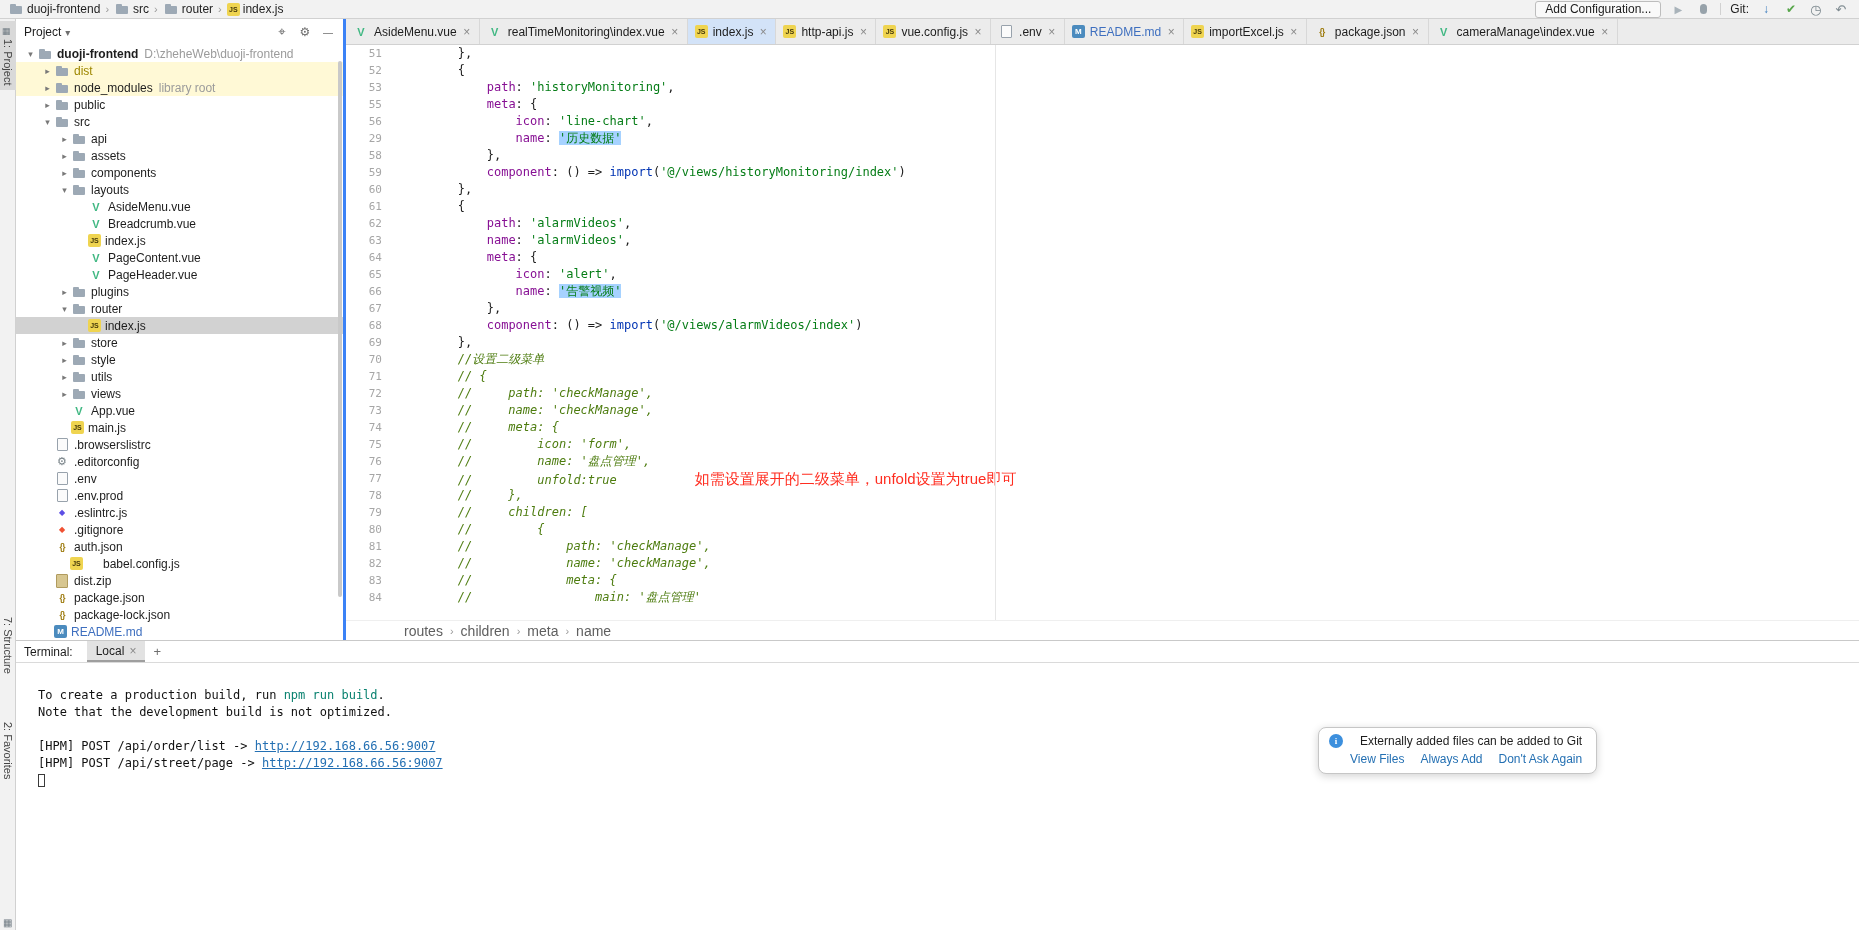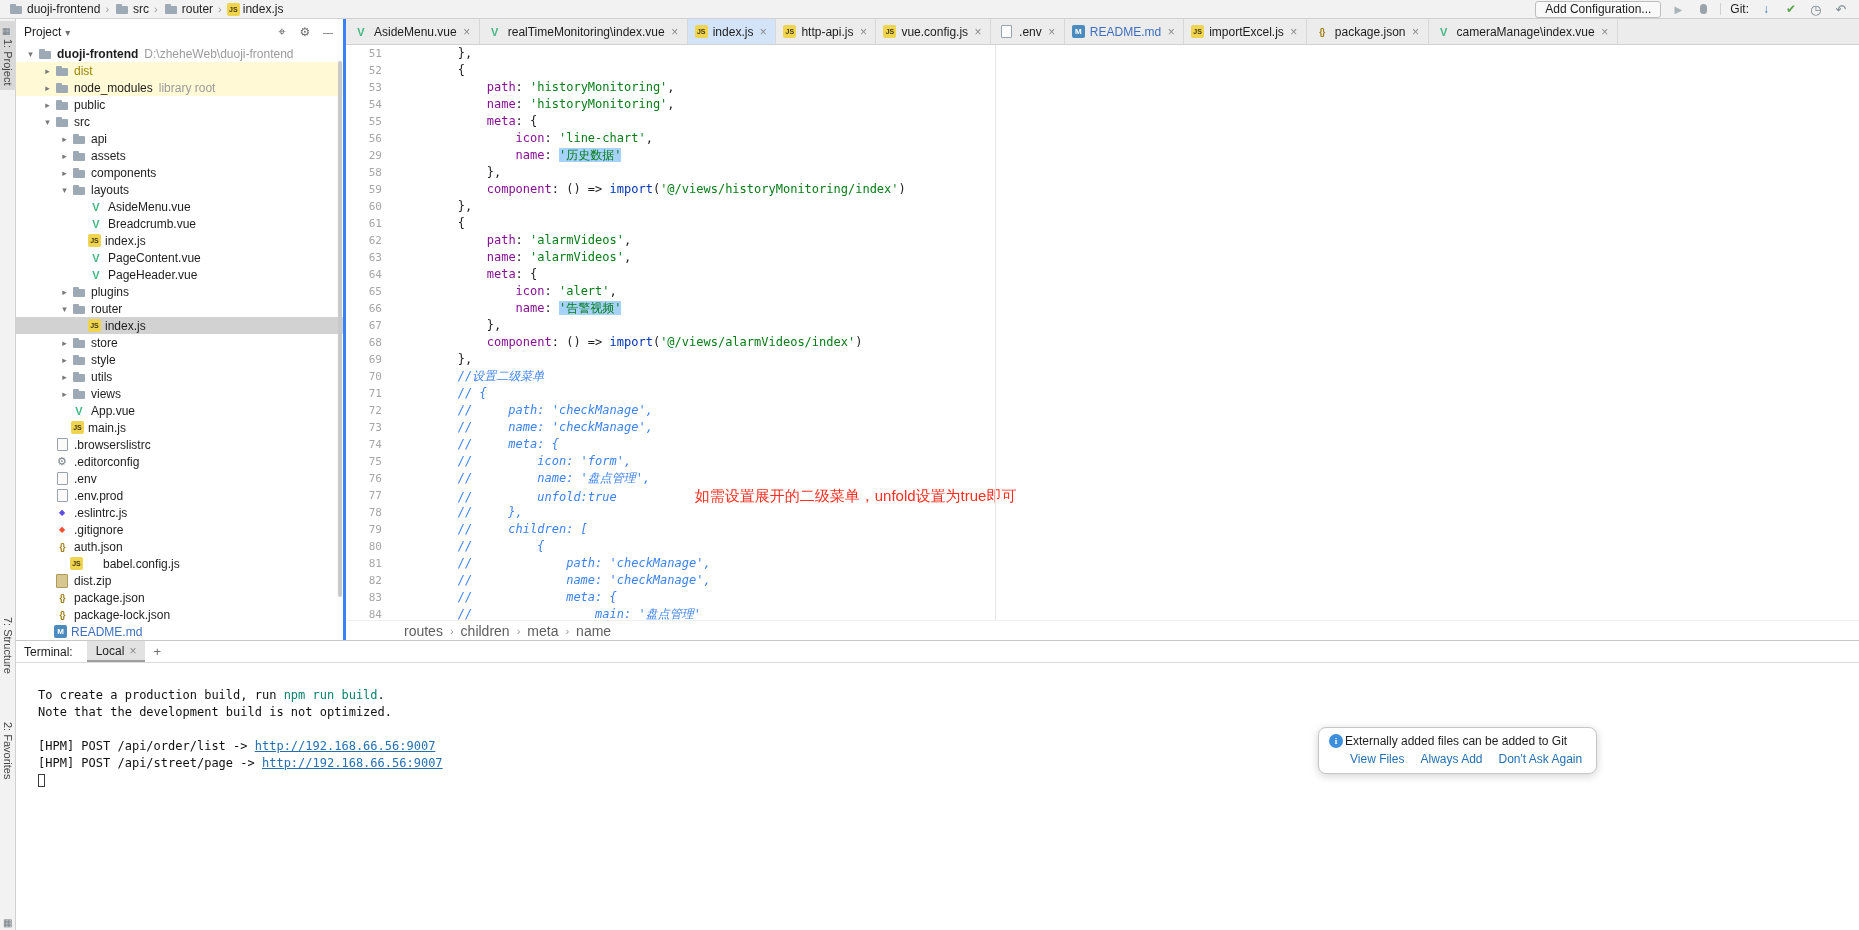--- a/index.html
+++ b/index.html
@@ -81,21 +81,21 @@
   .tab-close::before{content:"×"}
   #code-area{position:absolute;top:26px;left:0;right:0;bottom:20px;overflow:hidden;font-family:"DejaVu Sans Mono",monospace;font-size:12px;line-height:17px}
   .margin-guide{position:absolute;left:649px;top:0;bottom:0;width:1px;background:#E6E6E6}
   .code-line{display:flex;height:17px;white-space:pre}
   .lnum{width:40px;flex:none;text-align:right;color:#A6A6A6;padding-right:4px;font-size:11px}
   .code-text{margin-left:14px;white-space:pre}
   .seg-p{color:#1d1d1d}
   .seg-k{color:#871094}
   .seg-s{color:#067D17}
   .seg-sh{color:#067D17;background:#A6D2FF}
-  .seg-c{color:#3b82f6;font-style:italic}
+  .seg-c{color:#4d7c0f;font-style:italic}
   .seg-kw{color:#0033B3}
   .seg-a{color:#FF2D20;font-family:"Liberation Sans",sans-serif;font-size:15px;margin-left:78px;font-style:normal}
   #editor-breadcrumbs{position:absolute;left:0;right:0;bottom:0;height:20px;display:flex;align-items:center;padding-left:58px;gap:7px;color:#5f5f5f;border-top:1px solid #EFEFEF;background:#fff}
   .bc-item{font-size:14px;cursor:pointer}
   .bc-sep{color:#9a9a9a;font-size:11px}
 
   
   #terminal-panel{position:absolute;left:16px;top:640px;width:1843px;height:290px;background:#fff;border-top:1px solid #C9C9C9}
   #terminal-header{height:22px;display:flex;align-items:center;padding-left:8px;border-bottom:1px solid #DADADA}
   #terminal-title{margin-right:14px}
@@ -106,21 +106,21 @@
   .term-plus::before{content:"+"}
   #terminal-content{padding:24px 0 0 22px;font-family:"DejaVu Sans Mono",monospace;font-size:12px;line-height:17px;color:#111}
   .term-line{height:17px;white-space:pre}
   .t-p{color:#111}
   .t-cmd{color:#0A8270}
   .t-link{color:#2470B3;text-decoration:underline;cursor:pointer}
   .t-cursor{display:inline-block;width:7px;height:13px;border:1px solid #3a3a3a;vertical-align:text-bottom}
 
   
   #notification{position:absolute;left:1318px;top:727px;background:#fff;border:1px solid #C6C6C6;border-radius:8px;padding:6px 14px 7px 10px;box-shadow:0 2px 8px rgba(0,0,0,.18);white-space:nowrap;z-index:6}
-  .notif-row1{display:flex;align-items:flex-end;gap:2px}
+  .notif-row1{display:flex;align-items:flex-end;gap:17px}
   .info-icon{width:14px;height:14px;flex:none;border-radius:50%;background:#3C8FDD;color:#fff;font-size:9px;font-weight:bold;display:inline-flex;align-items:center;justify-content:center;font-family:"Liberation Serif",serif}
   .info-icon::before{content:"i"}
   .notif-msg{font-size:12px;color:#1d1d1d}
   #notif-actions{display:flex;gap:16px;margin:4px 0 0 21px}
   .notif-link{color:#2470B3;font-size:12px;cursor:pointer}
 </style>
 </head>
 <body>
 
 <div id="top-bar">
@@ -418,21 +418,20 @@
         <span class="tab-label">cameraManage\index.vue</span>
         <span class="tab-close"></span>
       </div>
     </div>
   <div id="code-area">
     <div class="margin-guide"></div>
     <div id="code-lines">
         <div class="code-line"><span class="lnum">51</span><span class="code-text"><span class="seg-p">        },</span></span></div>
         <div class="code-line"><span class="lnum">52</span><span class="code-text"><span class="seg-p">        {</span></span></div>
         <div class="code-line"><span class="lnum">53</span><span class="code-text"><span class="seg-p">            </span><span class="seg-k">path</span><span class="seg-p">: </span><span class="seg-s">'historyMonitoring'</span><span class="seg-p">,</span></span></div>
-        <div class="code-line"><span class="lnum">54</span><span class="code-text"><span class="seg-p">            </span><span class="seg-k">name</span><span class="seg-p">: </span><span class="seg-s">'historyMonitoring'</span><span class="seg-p">,</span></span></div>
         <div class="code-line"><span class="lnum">55</span><span class="code-text"><span class="seg-p">            </span><span class="seg-k">meta</span><span class="seg-p">: {</span></span></div>
         <div class="code-line"><span class="lnum">56</span><span class="code-text"><span class="seg-p">                </span><span class="seg-k">icon</span><span class="seg-p">: </span><span class="seg-s">'line-chart'</span><span class="seg-p">,</span></span></div>
         <div class="code-line"><span class="lnum">29</span><span class="code-text"><span class="seg-p">                </span><span class="seg-k">name</span><span class="seg-p">: </span><span class="seg-sh">'历史数据'</span></span></div>
         <div class="code-line"><span class="lnum">58</span><span class="code-text"><span class="seg-p">            },</span></span></div>
         <div class="code-line"><span class="lnum">59</span><span class="code-text"><span class="seg-p">            </span><span class="seg-k">component</span><span class="seg-p">: () =&gt; </span><span class="seg-kw">import</span><span class="seg-p">(</span><span class="seg-s">'@/views/historyMonitoring/index'</span><span class="seg-p">)</span></span></div>
         <div class="code-line"><span class="lnum">60</span><span class="code-text"><span class="seg-p">        },</span></span></div>
         <div class="code-line"><span class="lnum">61</span><span class="code-text"><span class="seg-p">        {</span></span></div>
         <div class="code-line"><span class="lnum">62</span><span class="code-text"><span class="seg-p">            </span><span class="seg-k">path</span><span class="seg-p">: </span><span class="seg-s">'alarmVideos'</span><span class="seg-p">,</span></span></div>
         <div class="code-line"><span class="lnum">63</span><span class="code-text"><span class="seg-p">            </span><span class="seg-k">name</span><span class="seg-p">: </span><span class="seg-s">'alarmVideos'</span><span class="seg-p">,</span></span></div>
         <div class="code-line"><span class="lnum">64</span><span class="code-text"><span class="seg-p">            </span><span class="seg-k">meta</span><span class="seg-p">: {</span></span></div>

